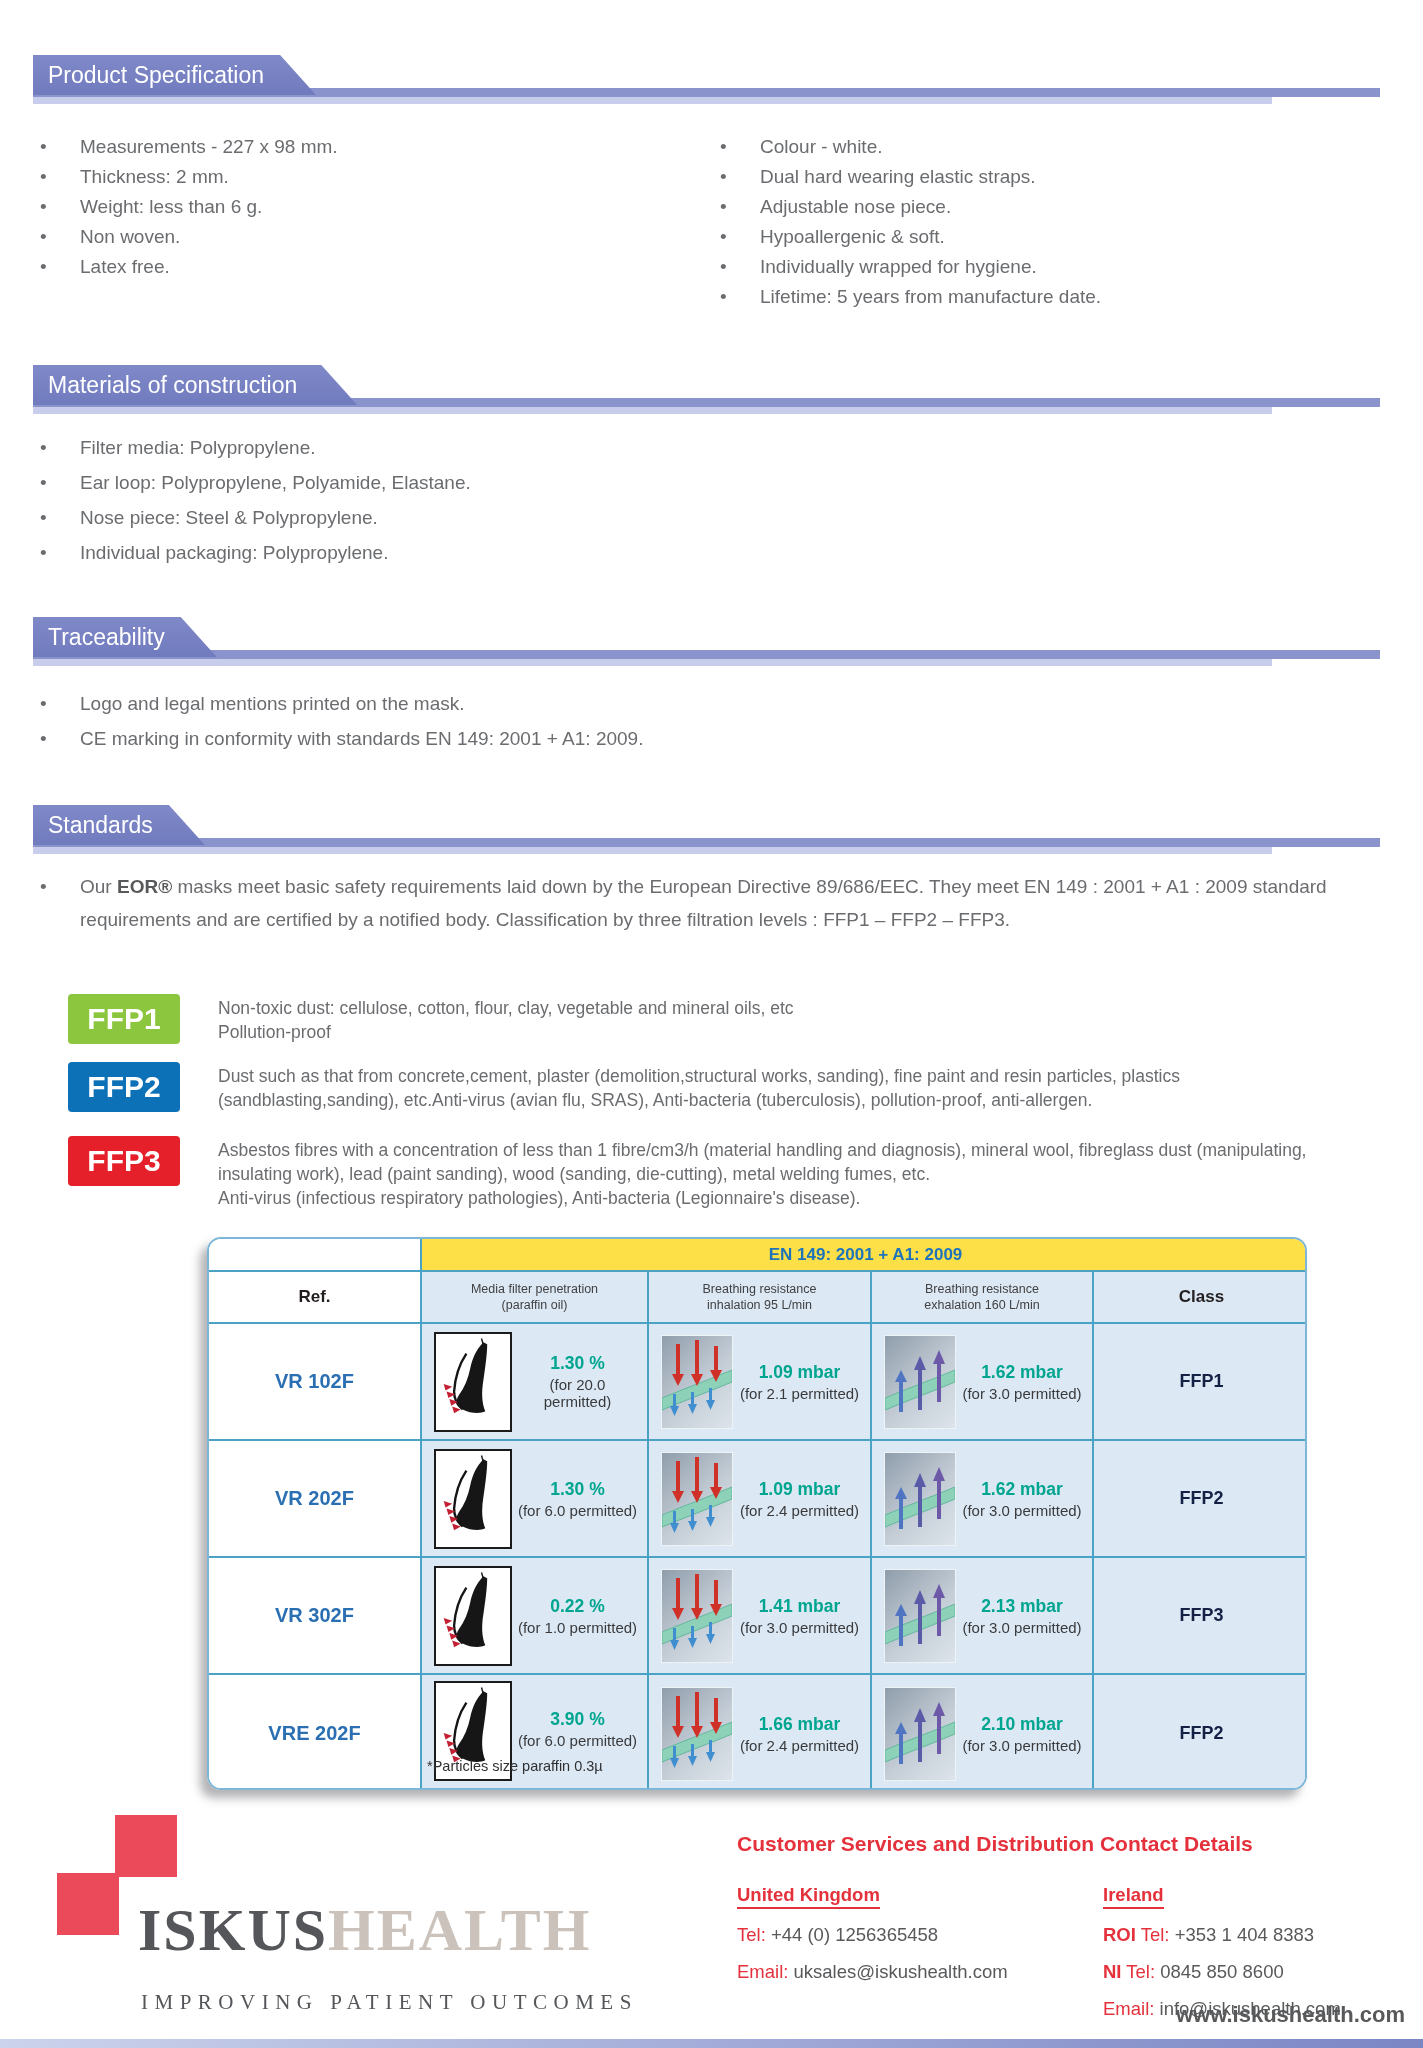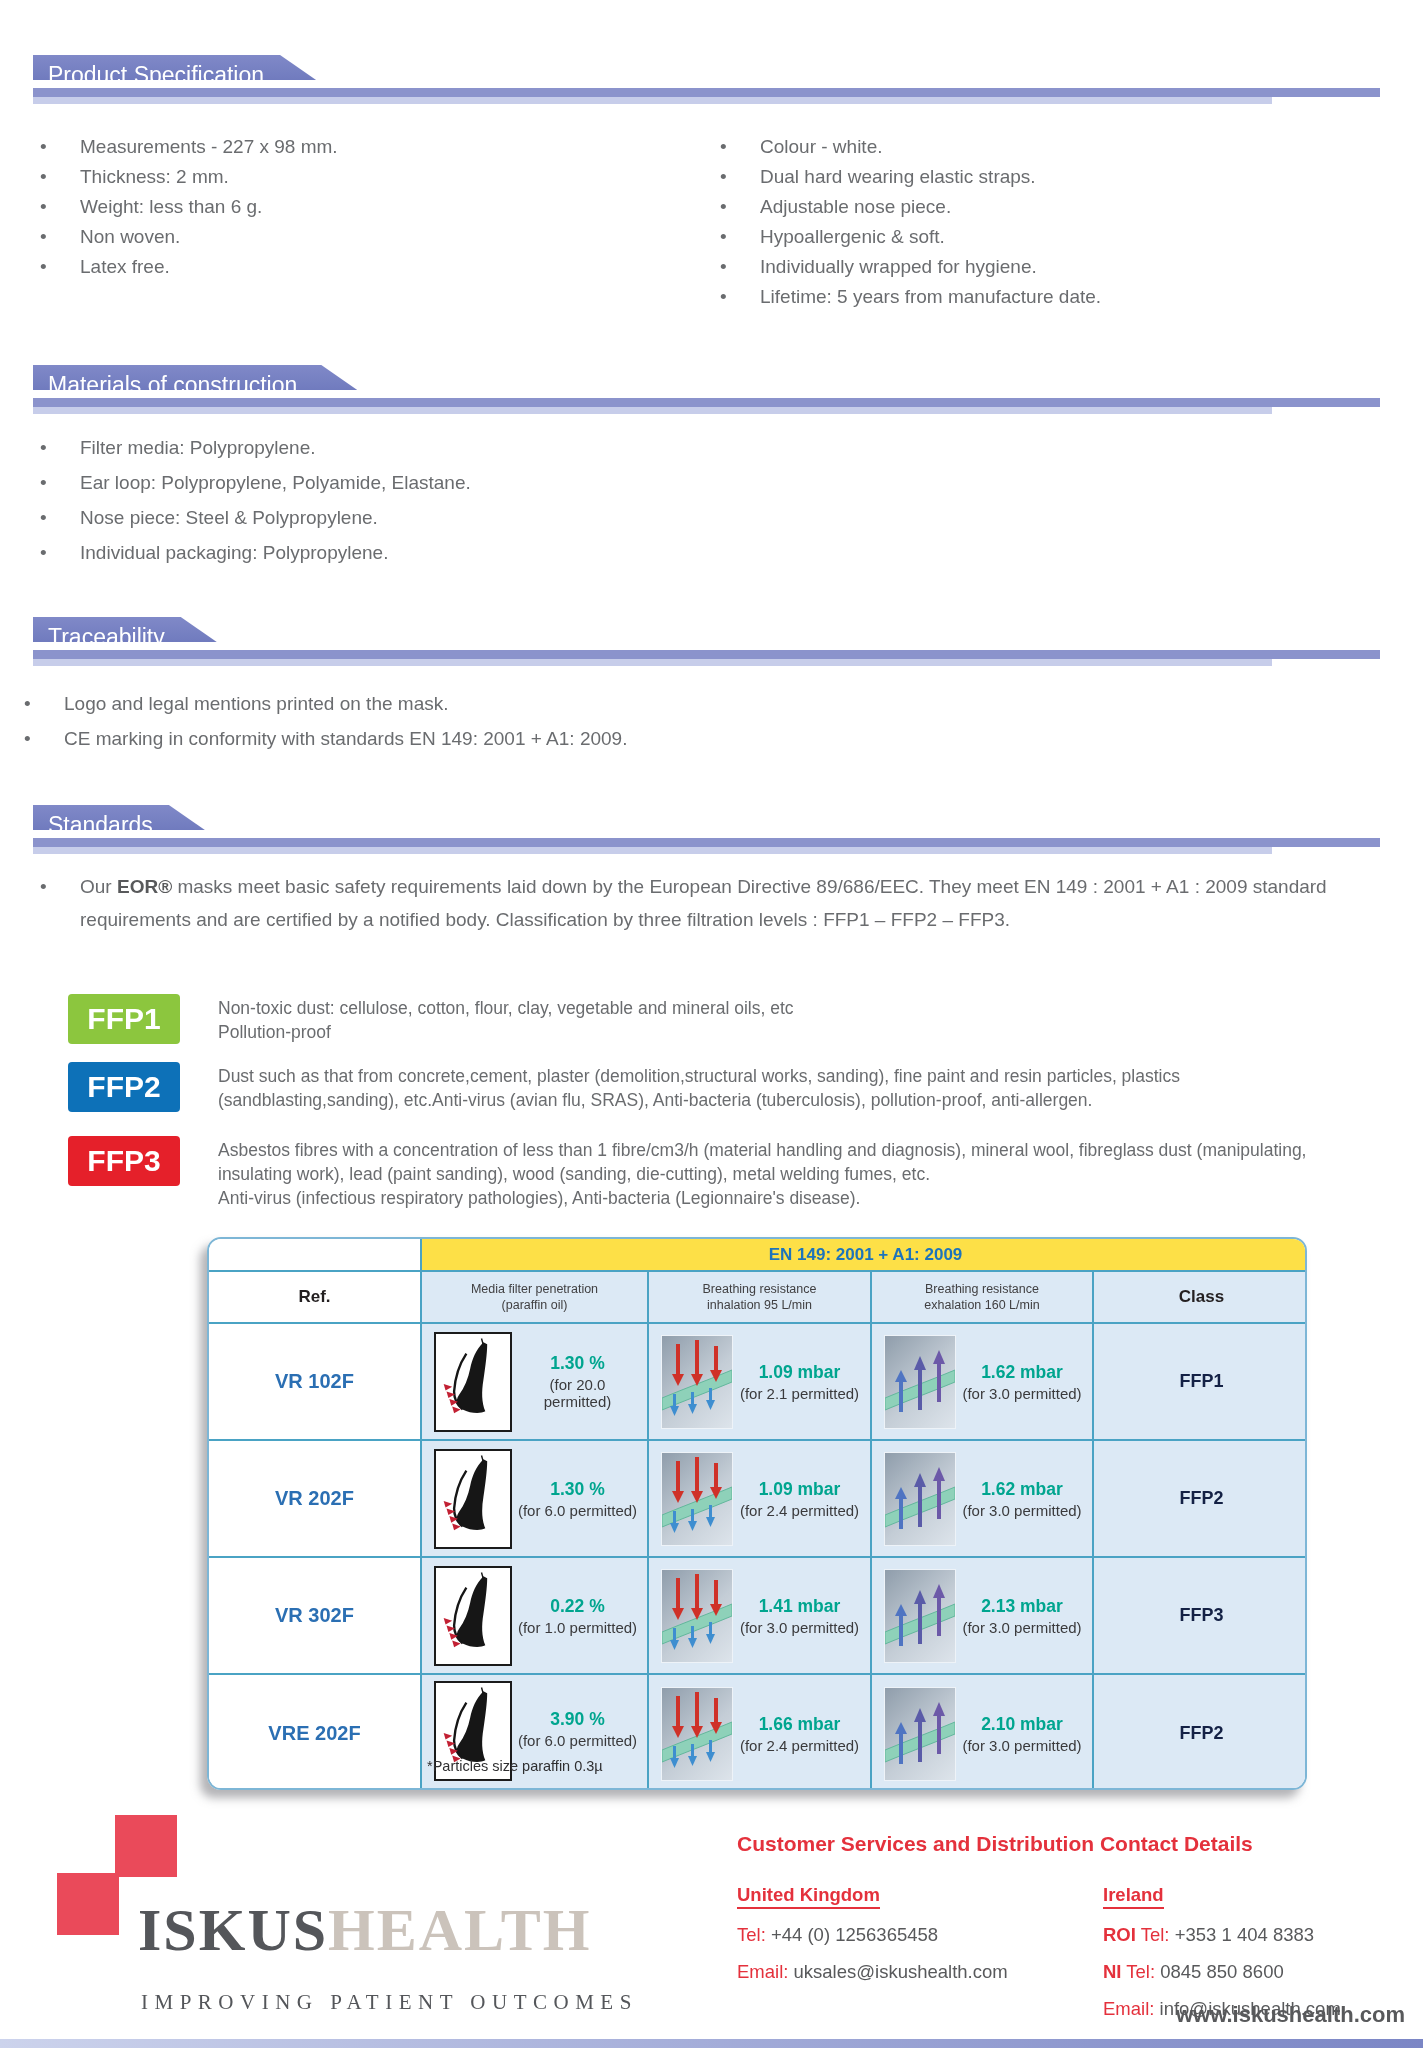--- a/index.html
+++ b/index.html
@@ -3,21 +3,21 @@
 <meta charset="utf-8">
 <style>
   html,body{margin:0;padding:0;background:#ffffff;}
   .page{position:relative;width:1423px;height:2048px;background:#ffffff;overflow:hidden;
         font-family:"Liberation Sans",sans-serif;color:#6a6c6f;}
 
   
   .sec{position:absolute;left:0;width:1423px;height:56px;}
   .sec .band1{position:absolute;left:33px;top:33px;height:9px;width:1347px;background:#8b93cc;}
   .sec .band2{position:absolute;left:33px;top:42px;height:7px;width:1239px;background:#c7cdea;}
-  .sec .ribbon{position:absolute;left:33px;top:0;height:25px;line-height:40px;
+  .sec .ribbon{position:absolute;left:33px;top:0;height:40px;line-height:40px;
         background:linear-gradient(#8089c8,#707bbe);color:#fff;font-size:23px;
         padding:0 52px 0 15px;z-index:2;
         clip-path:polygon(0 0, calc(100% - 36px) 0, 100% 100%, 0 100%);}
 
   
   .blist{list-style:none;margin:0;padding:0;font-size:19px;}
   .blist li{position:relative;padding-left:0;}
   .blist li::before{content:"\2022";position:absolute;left:-40px;color:#6a6c6f;}
   .cols{position:absolute;display:flex;}
   .lh30 li{line-height:30px;}
@@ -115,21 +115,21 @@
     <li>Ear loop: Polypropylene, Polyamide, Elastane.</li>
     <li>Nose piece: Steel &amp; Polypropylene.</li>
     <li>Individual packaging: Polypropylene.</li>
   </ul>
 
   <div class="sec" style="top:617px">
     <div class="band1"></div>
     <div class="band2"></div>
     <div class="ribbon">Traceability</div>
   </div>
-  <ul class="blist lh35" style="position:absolute;left:64px;top:686px">
+  <ul class="blist lh35" style="position:absolute;left:80px;top:686px">
     <li>Logo and legal mentions printed on the mask.</li>
     <li>CE marking in conformity with standards EN 149: 2001 + A1: 2009.</li>
   </ul>
 
   <div class="sec" style="top:805px">
     <div class="band1"></div>
     <div class="band2"></div>
     <div class="ribbon">Standards</div>
   </div>
   <div class="stdpar"><span>Our </span><b>EOR®</b><span> masks meet basic safety requirements laid down by the European Directive 89/686/EEC. They meet EN 149 : 2001 + A1 : 2009 standard requirements and are certified by a notified body. Classification by three filtration levels : FFP1 – FFP2 – FFP3.</span></div>

